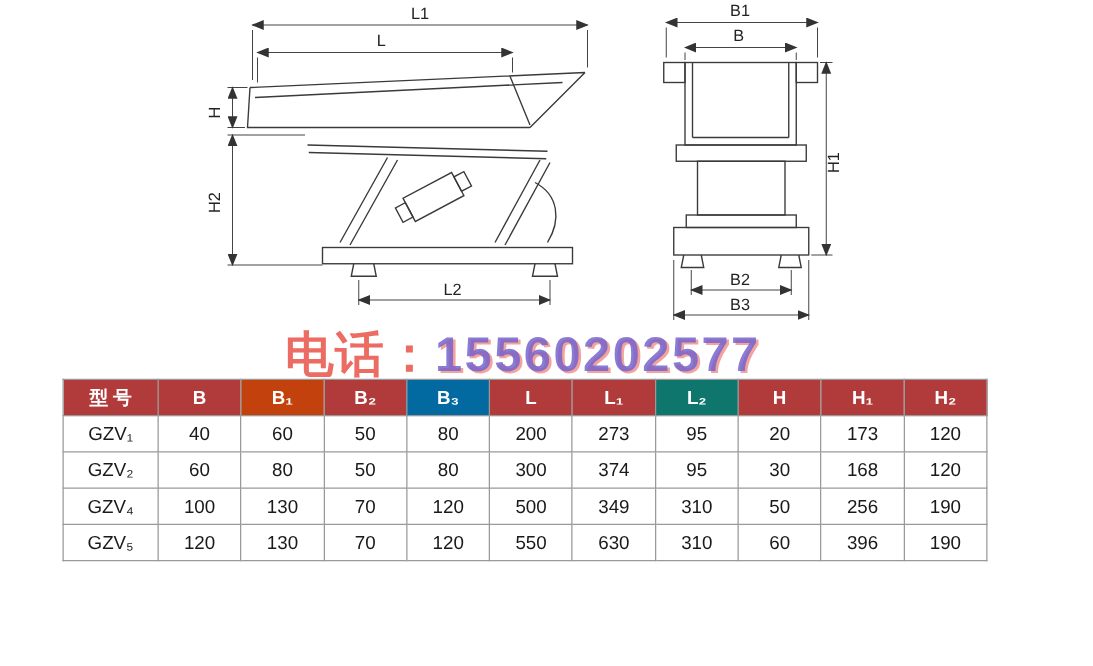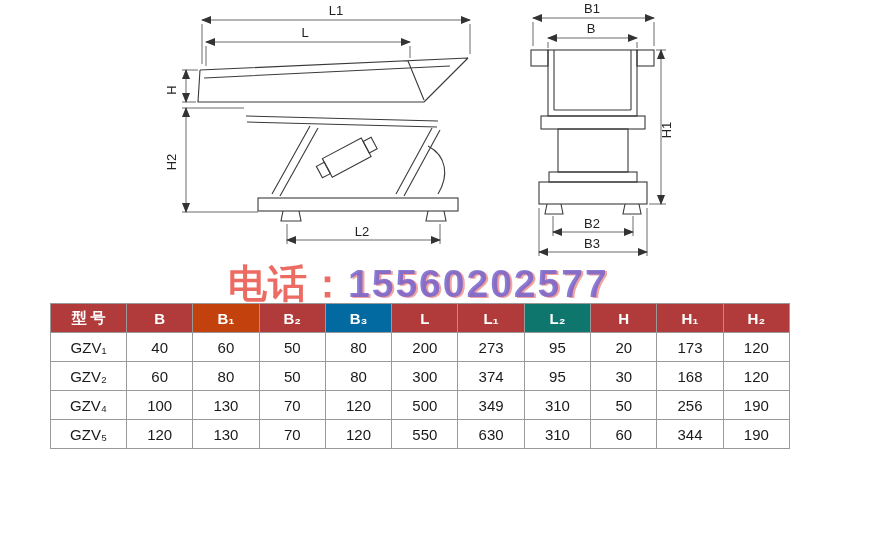--- a/index.html
+++ b/index.html
@@ -175,19 +175,19 @@
         <tr>
           <td>GZV₅</td>
           <td>120</td>
           <td>130</td>
           <td>70</td>
           <td>120</td>
           <td>550</td>
           <td>630</td>
           <td>310</td>
           <td>60</td>
-          <td>344</td>
+          <td>396</td>
           <td>190</td>
         </tr>
       </tbody>
   </table>
 
 </div>
 
 </body></html>

